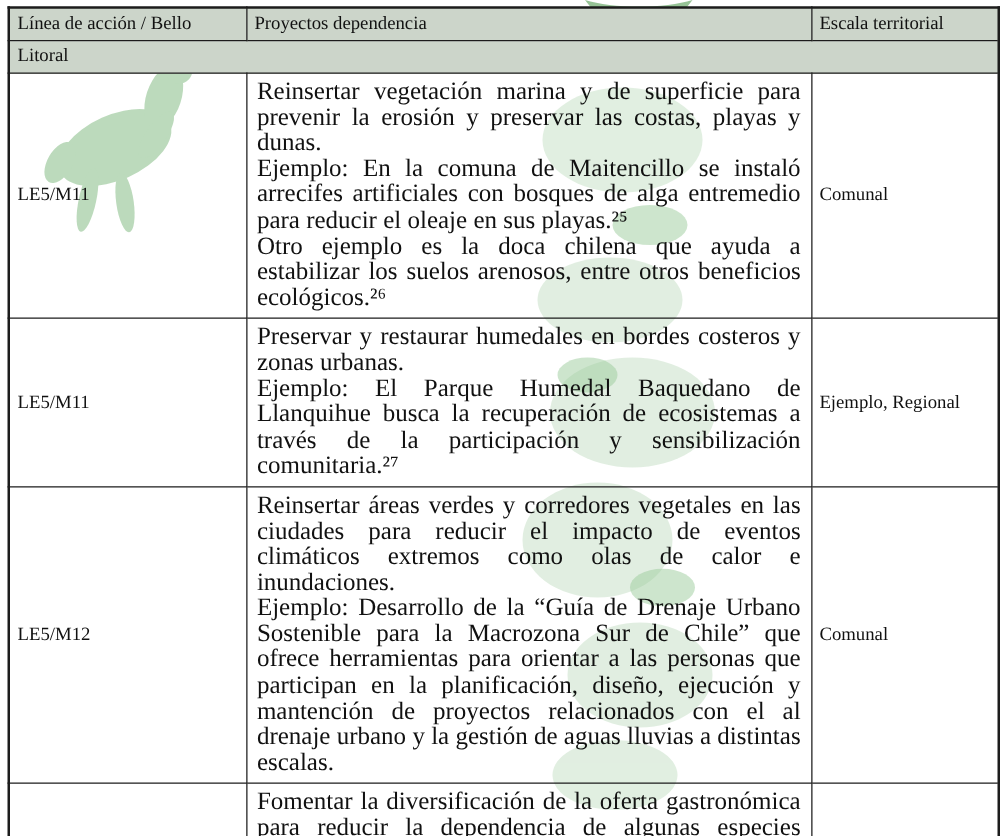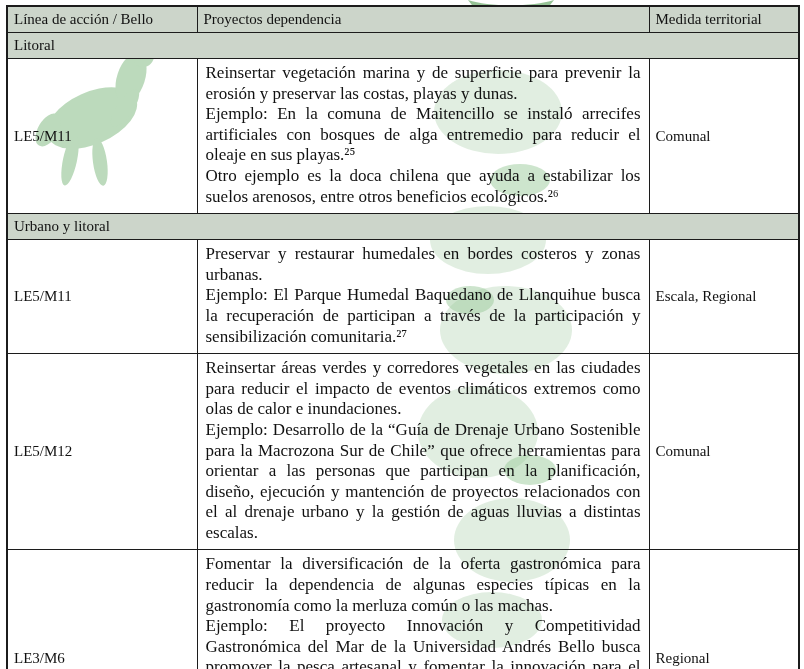--- a/index.html
+++ b/index.html
@@ -45,21 +45,21 @@
     height: 21px;
   }
   tr.section td {
     background: #ccd5ca;
     padding: 2px 6px;
     height: 21px;
   }
   td.measure { padding: 4px 6px; }
   td.project {
     padding: 4px 8px 6px 8px;
-    font-size: 17px;
+    font-size: 20px;
     line-height: 20.6px;
     text-align: justify;
     white-space: pre-line;
   }
   td.scale { padding: 12px 6px; }
 </style>
 </head>
 <body>
 
 <div class="page">
@@ -99,43 +99,40 @@
   <table class="measures">
     <colgroup>
       <col class="c1">
         <col class="c2">
         <col class="c3">
     </colgroup>
     <thead>
       <tr class="head">
         <th>Línea de acción / Bello</th>
         <th>Proyectos dependencia</th>
-        <th>Medida territorial</th>
+        <th>Escala territorial</th>
       </tr>
     </thead>
     <tbody>
       <tr class="section">
         <td colspan="3">Litoral</td>
       </tr>
       <tr>
         <td class="measure">LE5/M11</td>
         <td class="project">Reinsertar vegetación marina y de superficie para prevenir la erosión y preservar las costas, playas y dunas.
 Ejemplo: En la comuna de Maitencillo se instaló arrecifes artificiales con bosques de alga entremedio para reducir el oleaje en sus playas.²⁵
 Otro ejemplo es la doca chilena que ayuda a estabilizar los suelos arenosos, entre otros beneficios ecológicos.²⁶</td>
         <td class="scale">Comunal</td>
       </tr>
 
-      <tr class="section">
-        <td colspan="3">Urbano y litoral</td>
-      </tr>
       <tr>
         <td class="measure">LE5/M11</td>
         <td class="project">Preservar y restaurar humedales en bordes costeros y zonas urbanas.
-Ejemplo: El Parque Humedal Baquedano de Llanquihue busca la recuperación de participan a través de la participación y sensibilización comunitaria.²⁷</td>
-        <td class="scale">Escala, Regional</td>
+Ejemplo: El Parque Humedal Baquedano de Llanquihue busca la recuperación de ecosistemas a través de la participación y sensibilización comunitaria.²⁷</td>
+        <td class="scale">Ejemplo, Regional</td>
       </tr>
       <tr>
         <td class="measure">LE5/M12</td>
         <td class="project">Reinsertar áreas verdes y corredores vegetales en las ciudades para reducir el impacto de eventos climáticos extremos como olas de calor e inundaciones.
 Ejemplo: Desarrollo de la “Guía de Drenaje Urbano Sostenible para la Macrozona Sur de Chile” que ofrece herramientas para orientar a las personas que participan en la planificación, diseño, ejecución y mantención de proyectos relacionados con el al drenaje urbano y la gestión de aguas lluvias a distintas escalas.</td>
         <td class="scale">Comunal</td>
       </tr>
       <tr>
         <td class="measure">LE3/M6</td>
         <td class="project">Fomentar la diversificación de la oferta gastronómica para reducir la dependencia de algunas especies típicas en la gastronomía como la merluza común o las machas.

